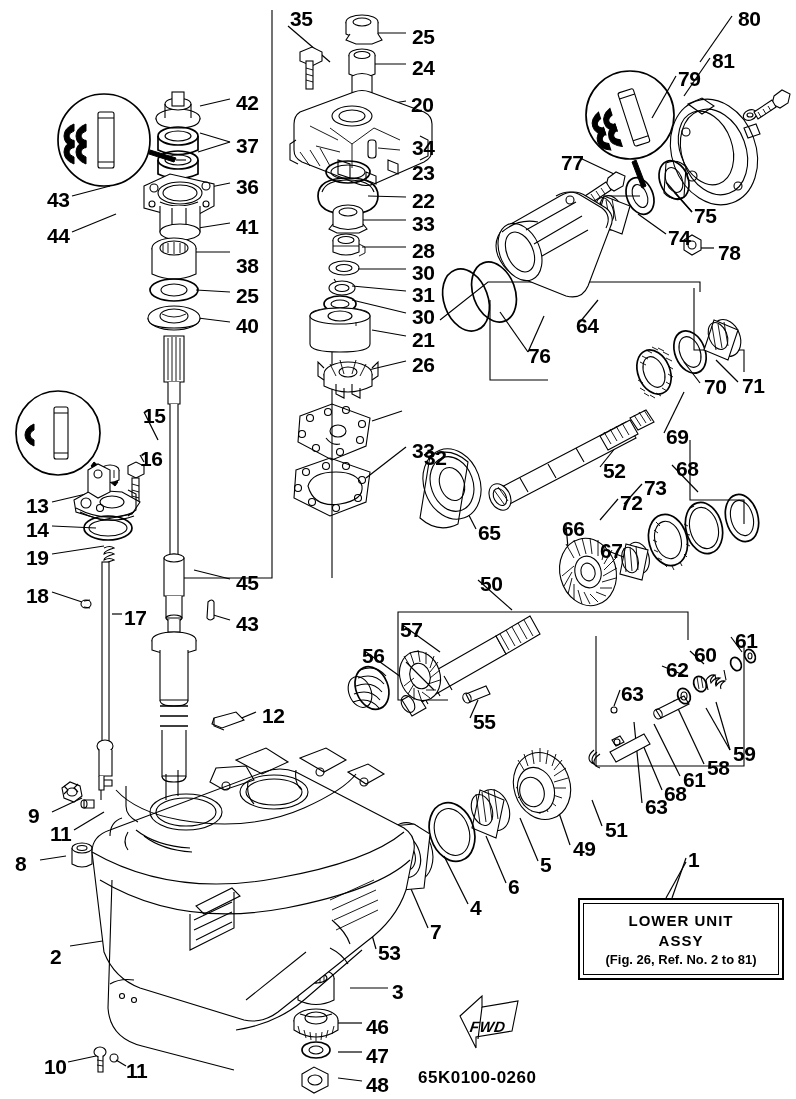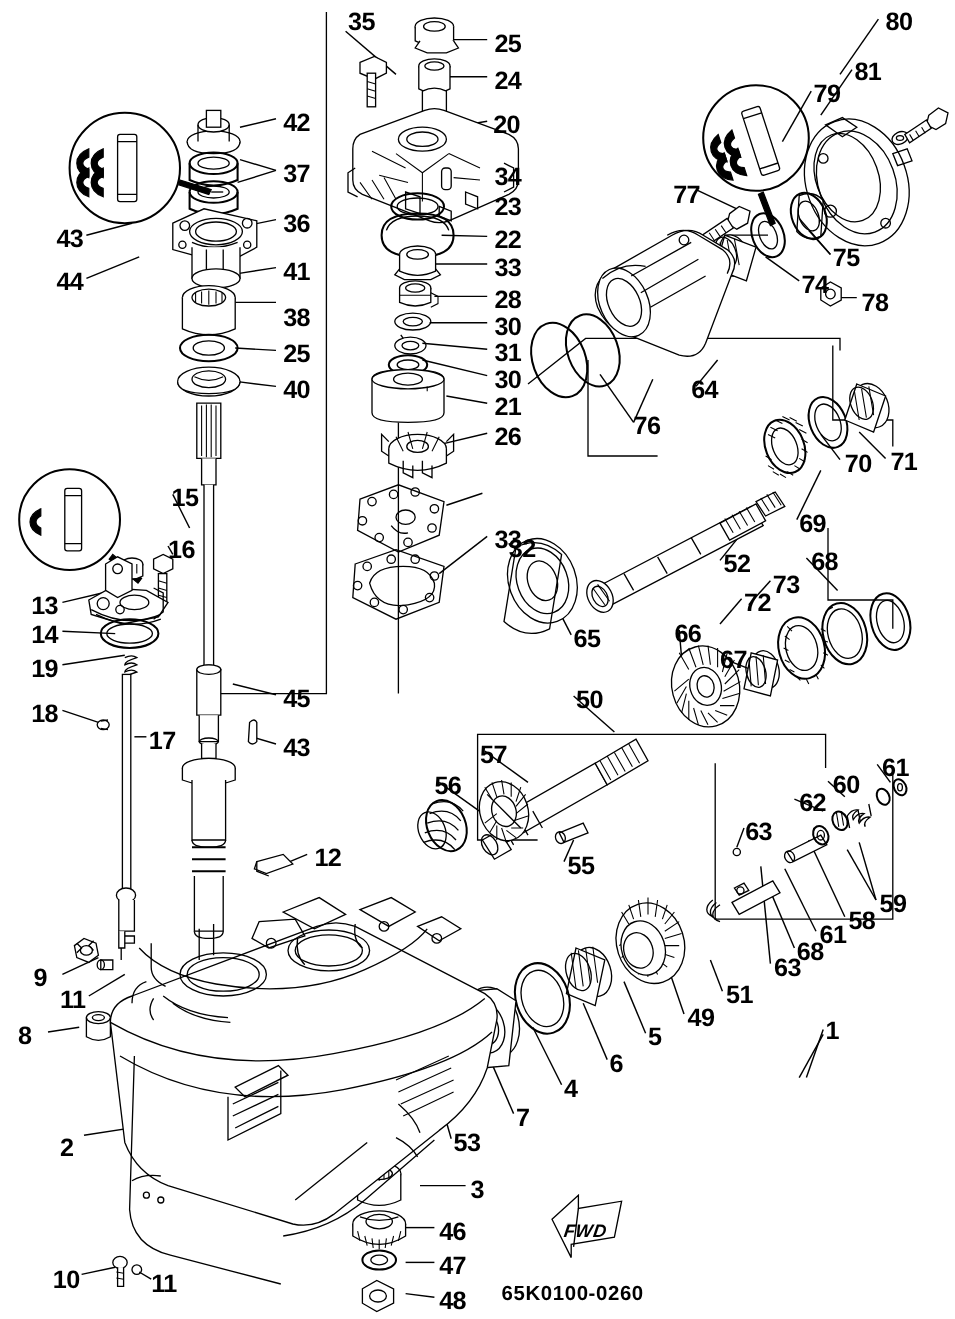--- a/index.html
+++ b/index.html
@@ -897,18 +897,25 @@
       <div class="num" style="left: 378px; top: 942px;">53</div>
       <div class="num" style="left: 50px; top: 946px;">2</div>
       <div class="num" style="left: 392px; top: 981px;">3</div>
       <div class="num" style="left: 366px; top: 1016px;">46</div>
       <div class="num" style="left: 366px; top: 1045px;">47</div>
       <div class="num" style="left: 44px; top: 1056px;">10</div>
       <div class="num" style="left: 126px; top: 1060px;">11</div>
       <div class="num" style="left: 366px; top: 1074px;">48</div>
     </div>
 
+  <div id="legend">
+    <div class="inner">
+      <div class="l1">LOWER  UNIT</div>
+      <div class="l2">ASSY</div>
+      <div class="l3">(Fig. 26, Ref. No. 2 to 81)</div>
+    </div>
+  </div>
 
   <div id="fwdtext">FWD</div>
 
   <div id="drawno">65K0100-0260</div>
 
 </div>
 
 </body></html>

